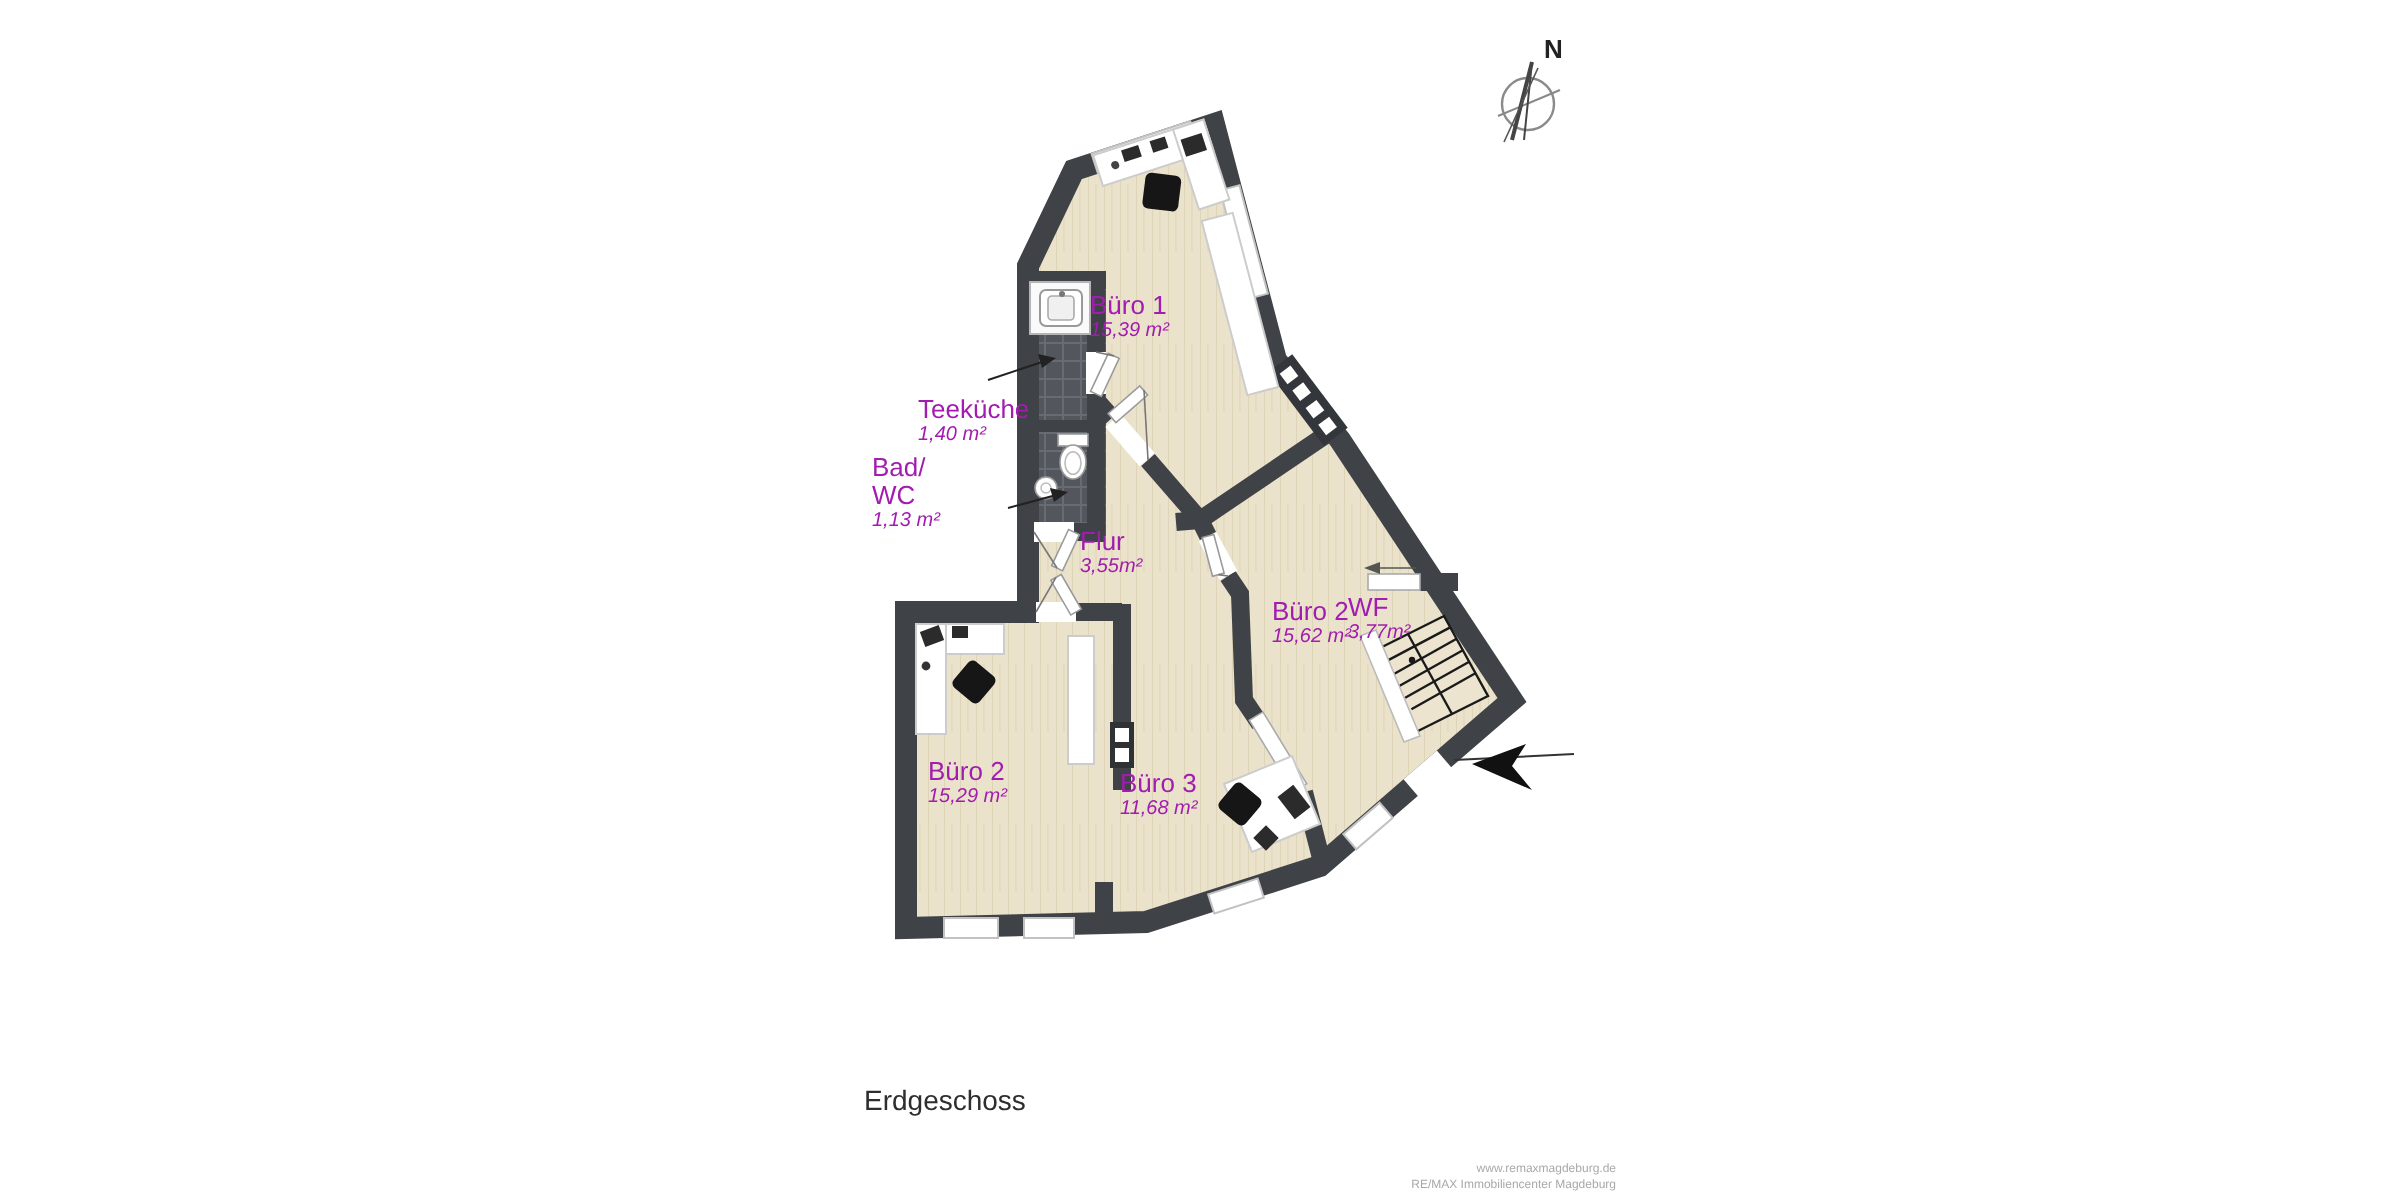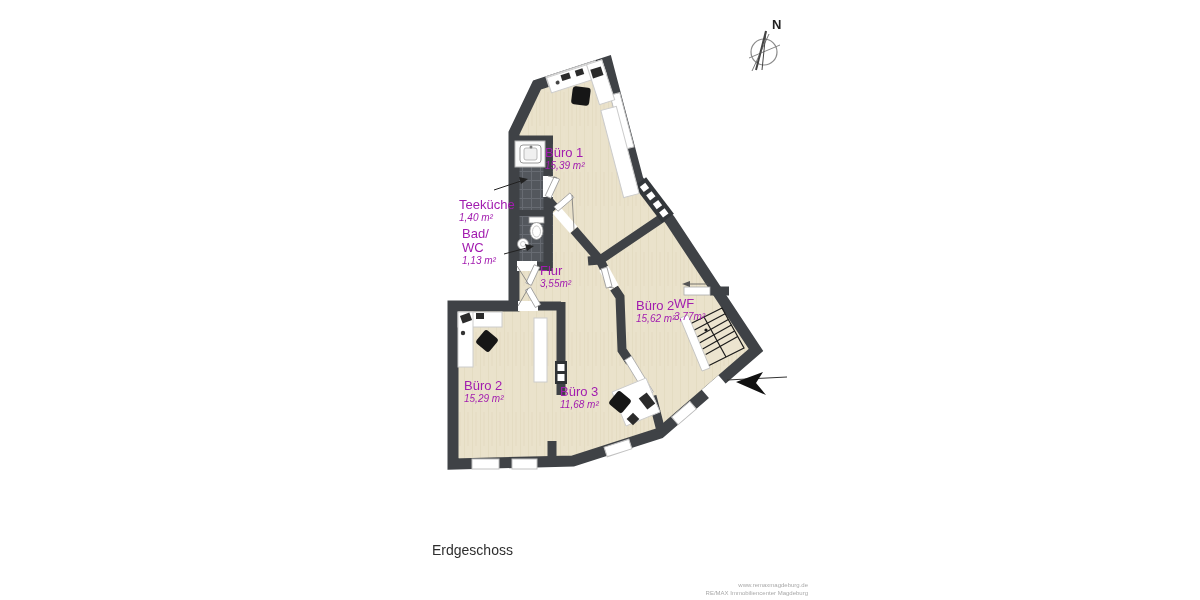--- a/index.html
+++ b/index.html
@@ -229,21 +229,21 @@
   </svg>
 
   <div class="lbl" style="left:545px;top:146px;width:76px;">
     <span class="room-name">Büro 1</span>
     <span class="room-area">15,39 m²</span>
   </div>
   <div class="lbl" style="left:459px;top:167px;width:60px;margin-top:31px;">
     <span class="room-name">Teeküche</span>
     <span class="room-area">1,40 m²</span>
   </div>
-  <div class="lbl" style="left:462px;top:227px;width:46px;">
+  <div class="lbl" style="left:436px;top:227px;width:46px;">
     <span class="room-name">Bad/</span>
     <span class="room-name">WC</span>
     <span class="room-area">1,13 m²</span>
   </div>
   <div class="lbl" style="left:540px;top:264px;width:60px;">
     <span class="room-name">Flur</span>
     <span class="room-area">3,55m²</span>
   </div>
   <div class="lbl" style="left:636px;top:299px;width:80px;">
     <span class="room-name">Büro 2</span>

